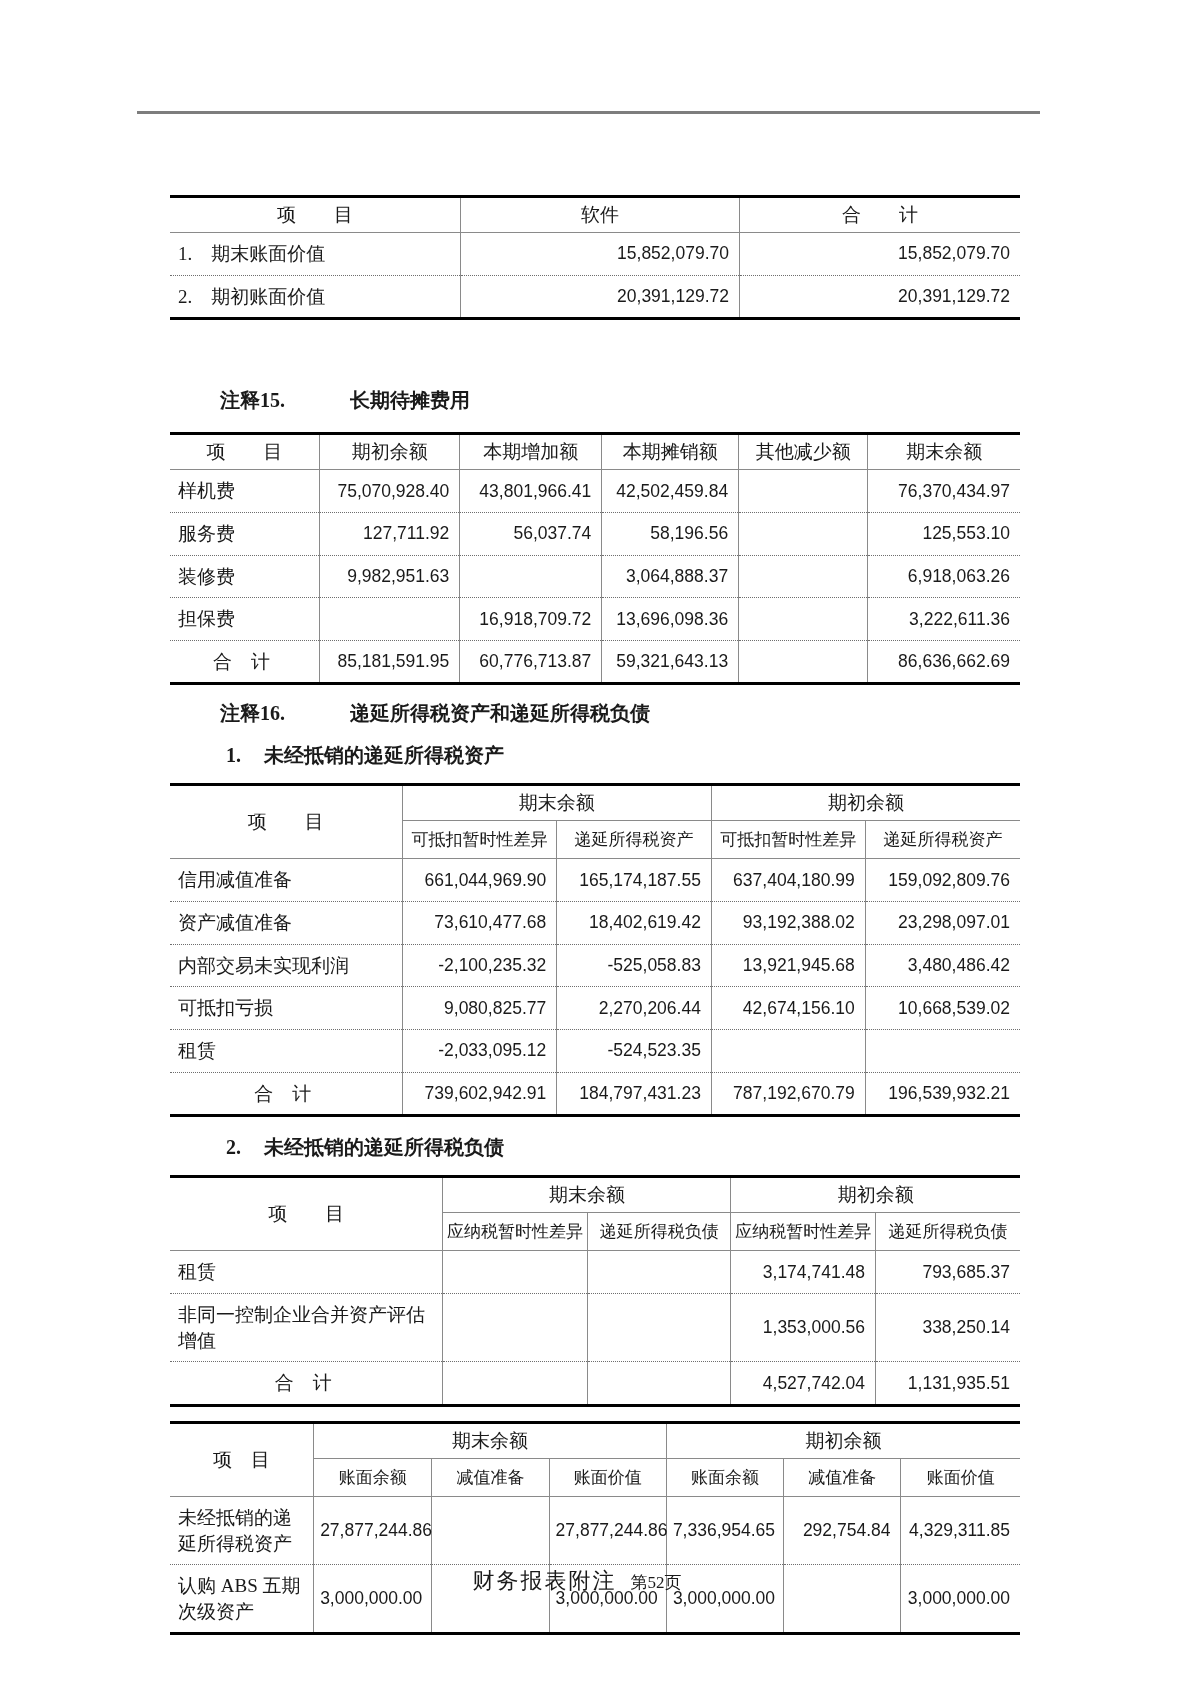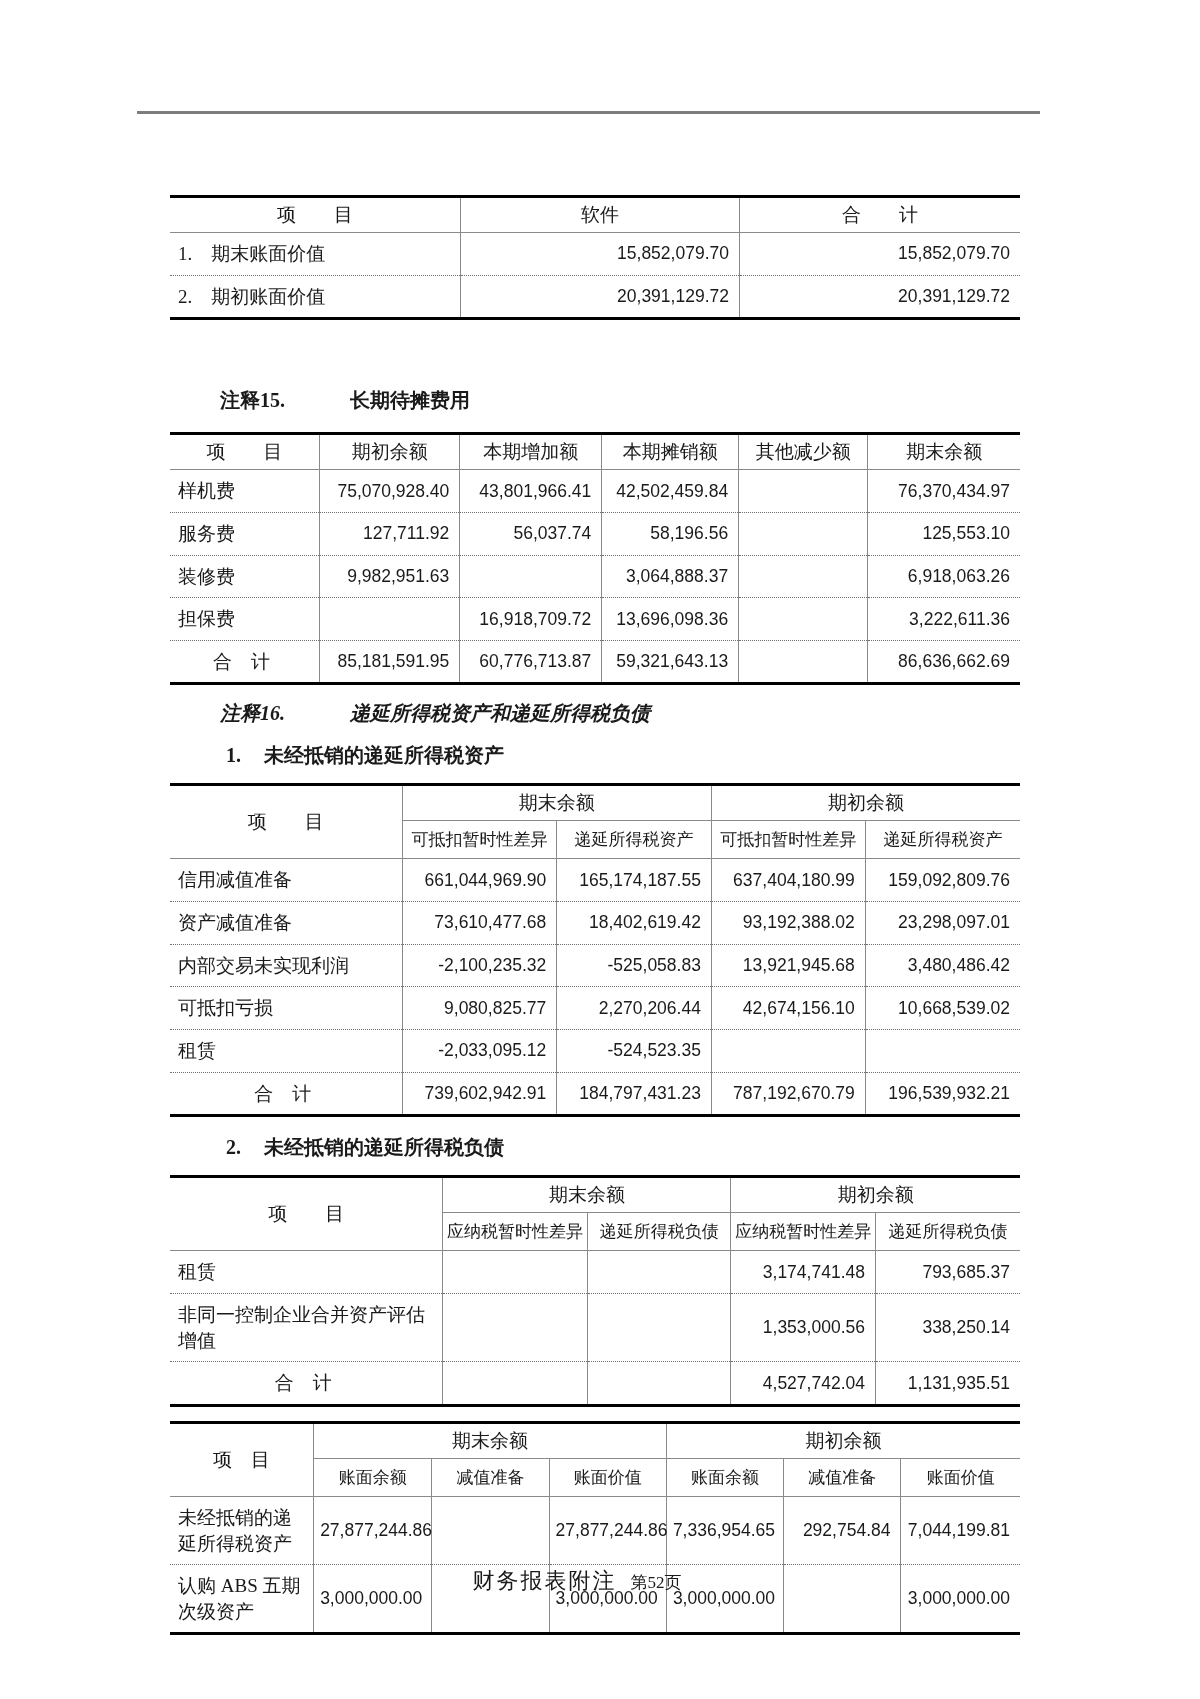--- a/index.html
+++ b/index.html
@@ -31,21 +31,21 @@
           padding-left:50px;line-height:28px;}
   .note-h .no{width:130px;flex:0 0 auto;}
   .sub-h{display:flex;align-items:baseline;font-weight:bold;font-size:20px;
          padding-left:56px;line-height:28px;}
   .sub-h .no{width:38px;flex:0 0 auto;}
 
   
   .t0{margin-top:195px;}
   .h15{margin-top:66px;}
   .t15{margin-top:18px;}
-  .h16{margin-top:14px;font-style:italic;}
+  .h16{margin-top:14px;}
   .s161{margin-top:14px;}
   .t161{margin-top:14px;}
   .s162{margin-top:16px;}
   .t162{margin-top:14px;}
   .h17{margin-top:16px;}
   .t17{margin-top:14px;}
 
   .footer{position:absolute;left:0;top:1566px;width:1154px;text-align:center;}
   .footer .f-title{font-size:22px;letter-spacing:2px;}
   .footer .f-page{font-size:17px;margin-left:10px;}
@@ -308,21 +308,21 @@
         </tr>
       </thead>
       <tbody>
           <tr>
             <td class="c-label">未经抵销的递延所得税资产</td>
             <td class="c-num">27,877,244.86</td>
             <td class="c-num"></td>
             <td class="c-num">27,877,244.86</td>
             <td class="c-num">7,336,954.65</td>
             <td class="c-num">292,754.84</td>
-            <td class="c-num">7,044,199.81</td>
+            <td class="c-num">4,329,311.85</td>
           </tr>
           <tr>
             <td class="c-label">认购 ABS 五期次级资产</td>
             <td class="c-num">3,000,000.00</td>
             <td class="c-num"></td>
             <td class="c-num">3,000,000.00</td>
             <td class="c-num">3,000,000.00</td>
             <td class="c-num"></td>
             <td class="c-num">3,000,000.00</td>
           </tr>

